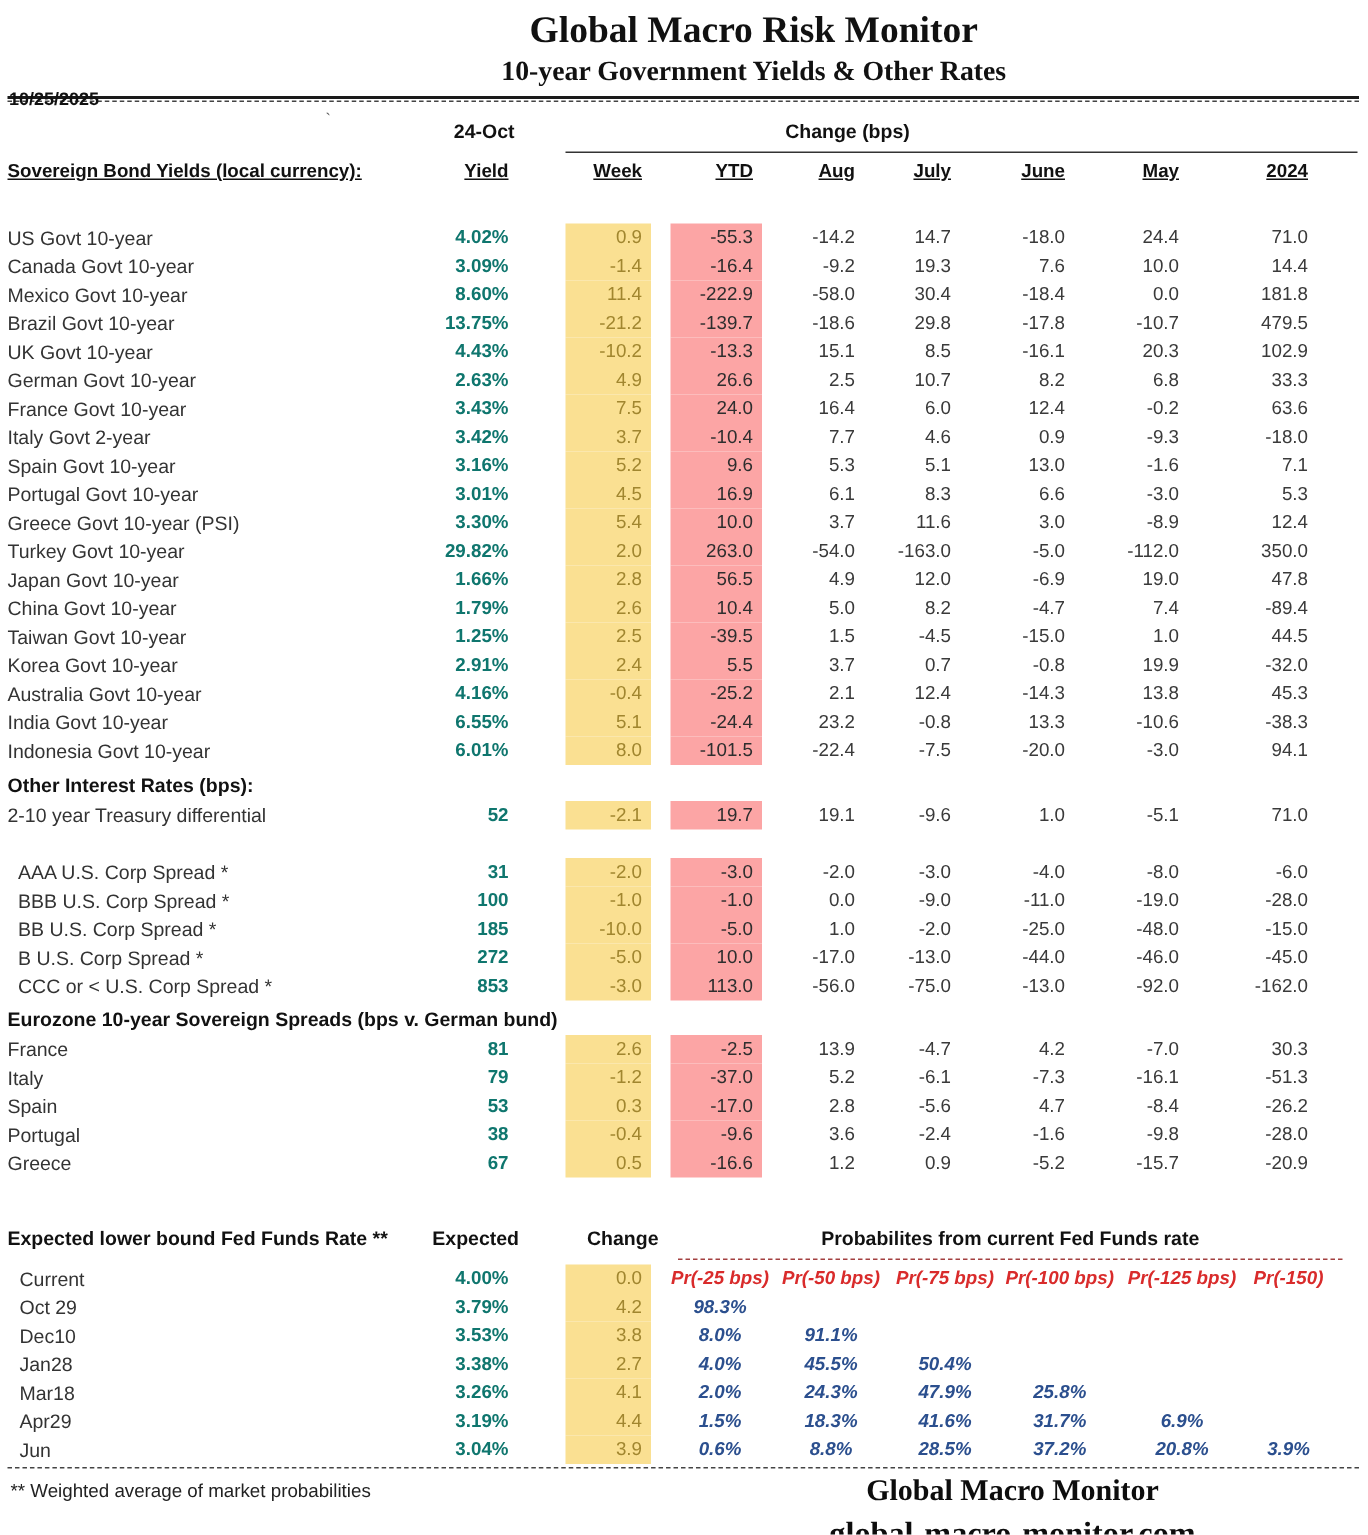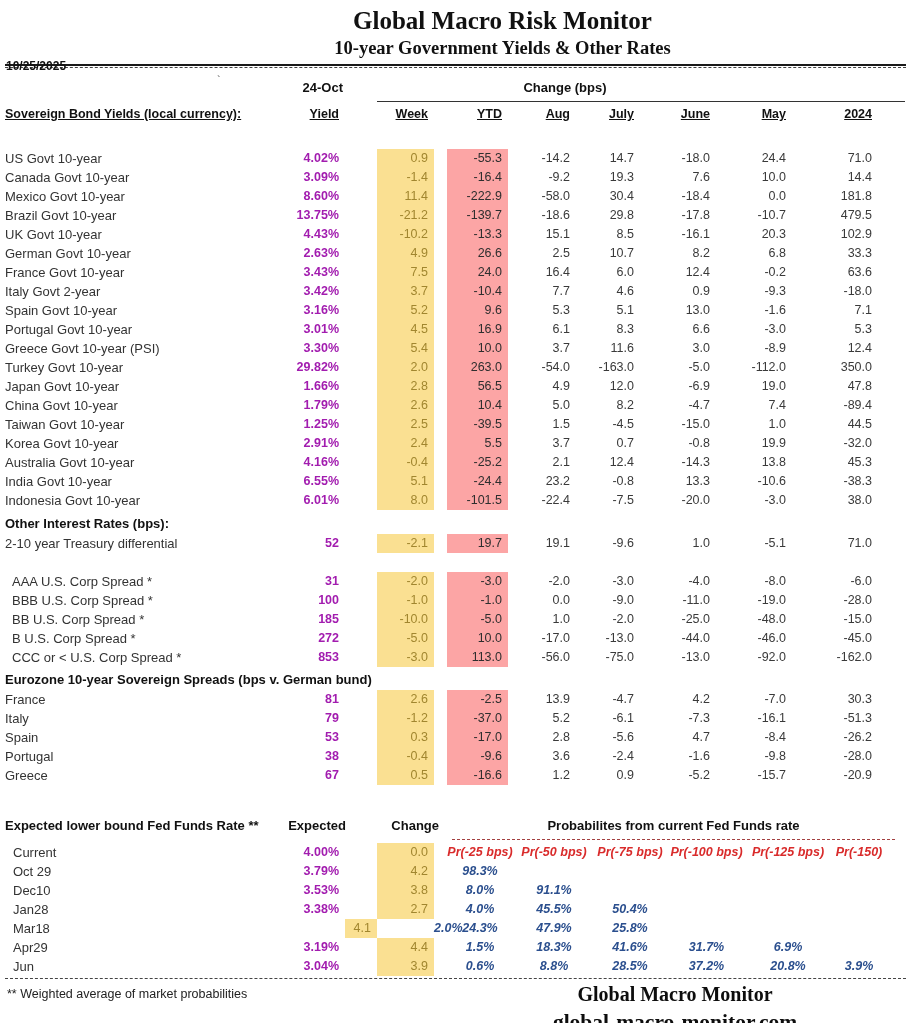--- a/index.html
+++ b/index.html
@@ -22,21 +22,21 @@
 
   
   .row { display:grid; grid-template-columns:275px 65px 32px 57px 13px 61px 68px 64px 76px 76px 86px; height:19px; line-height:19px; align-items:center; }
   .hdr-row { height:24px; line-height:24px; margin-bottom:23px; }
   .hdr-row .h { font-weight:700; font-size:12.5px; color:#111; }
   .hdr-row .u { text-decoration:underline; }
   .hdr-row .num { padding-right:6px; text-align:right; }
   .c-label { font-size:13px; color:#333; white-space:nowrap; }
   .c-label.ind { padding-left:7px; }
   .num { text-align:right; padding-right:6px; font-size:12.5px; color:#3a3a3a; }
-  .strong { font-weight:700; color:#a21caf; }
+  .strong { font-weight:700; color:#0f766e; }
   .week.hl { background:#FAE092; color:#A1862F; }
   .ytd.hl { background:#fca5a5; color:#2e2e2e; }
 
   .sec-hdr { height:20px; line-height:20px; font-weight:700; font-size:13px; color:#111; }
   #other-sec { margin-top:4px; }
   #euro-sec { margin-top:3px; }
 
   
   #fed-sec { margin-top:32px; }
   .fed-hdr { display:grid; grid-template-columns:255px 90px 32px 57px 13px 443px; height:26px; align-items:start; }
@@ -329,21 +329,21 @@
         <div class="c-label">Indonesia Govt 10-year</div>
         <div class="num strong">6.01%</div>
         <div></div>
         <div class="num week hl">8.0</div>
         <div></div>
         <div class="num ytd hl">-101.5</div>
         <div class="num">-22.4</div>
         <div class="num">-7.5</div>
         <div class="num">-20.0</div>
         <div class="num">-3.0</div>
-        <div class="num">38.0</div>
+        <div class="num">94.1</div>
       </div>
     </div>
 
   <div id="other-sec">
     <div class="sec-hdr">Other Interest Rates  (bps):</div>
     <div id="other-body">
         <div class="row">
           <div class="c-label">2-10 year Treasury differential</div>
           <div class="num strong">52</div>
           <div></div>
@@ -565,20 +565,21 @@
           <div></div>
           <div class="prob">4.0%</div>
           <div class="prob">45.5%</div>
           <div class="prob">50.4%</div>
           <div class="prob"></div>
           <div class="prob"></div>
           <div class="prob"></div>
         </div>
         <div class="fed-row">
           <div class="c-label">Mar18</div>
+          <div class="num strong">3.26%</div>
           <div></div>
           <div class="num week hl">4.1</div>
           <div></div>
           <div class="prob">2.0%</div>
           <div class="prob">24.3%</div>
           <div class="prob">47.9%</div>
           <div class="prob">25.8%</div>
           <div class="prob"></div>
           <div class="prob"></div>
         </div>

